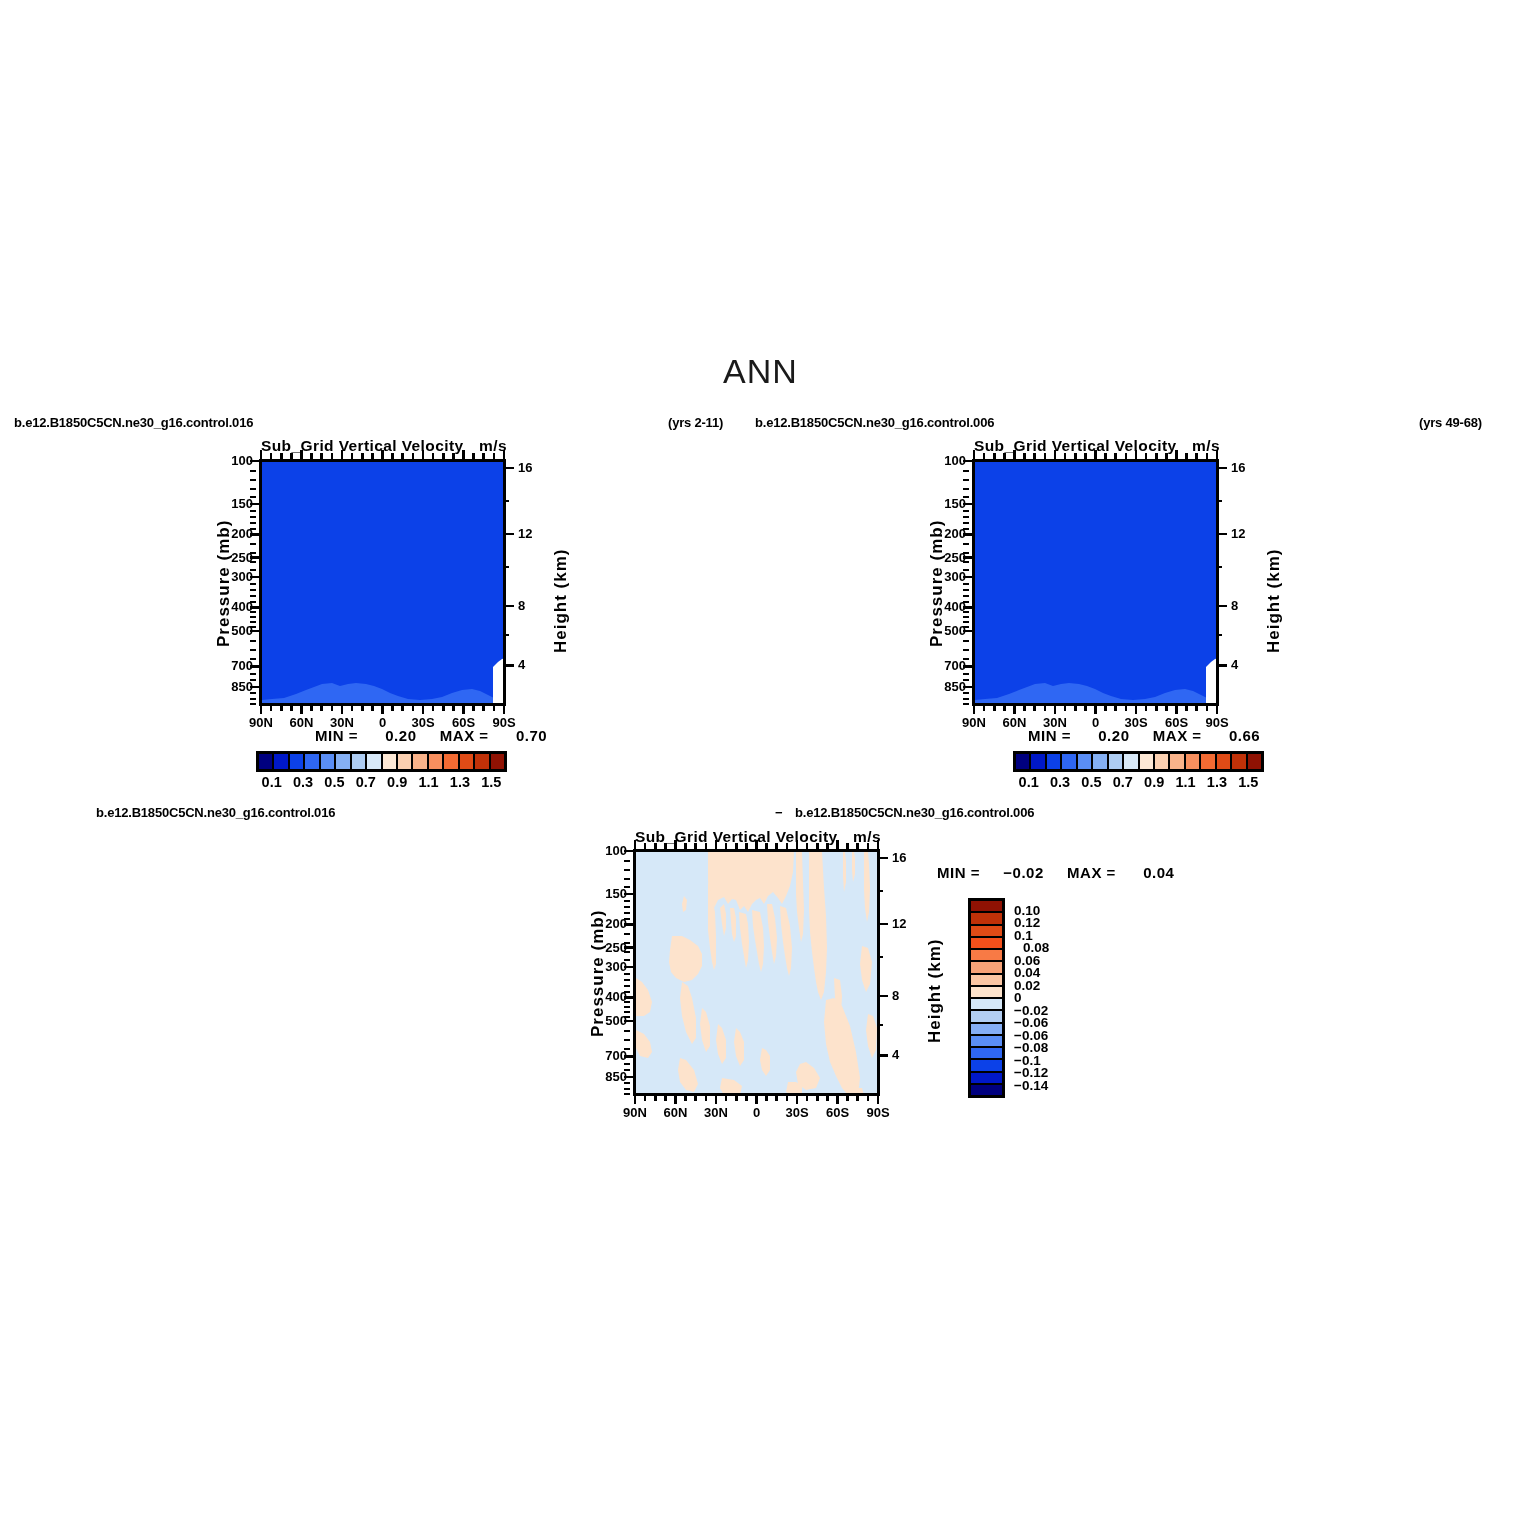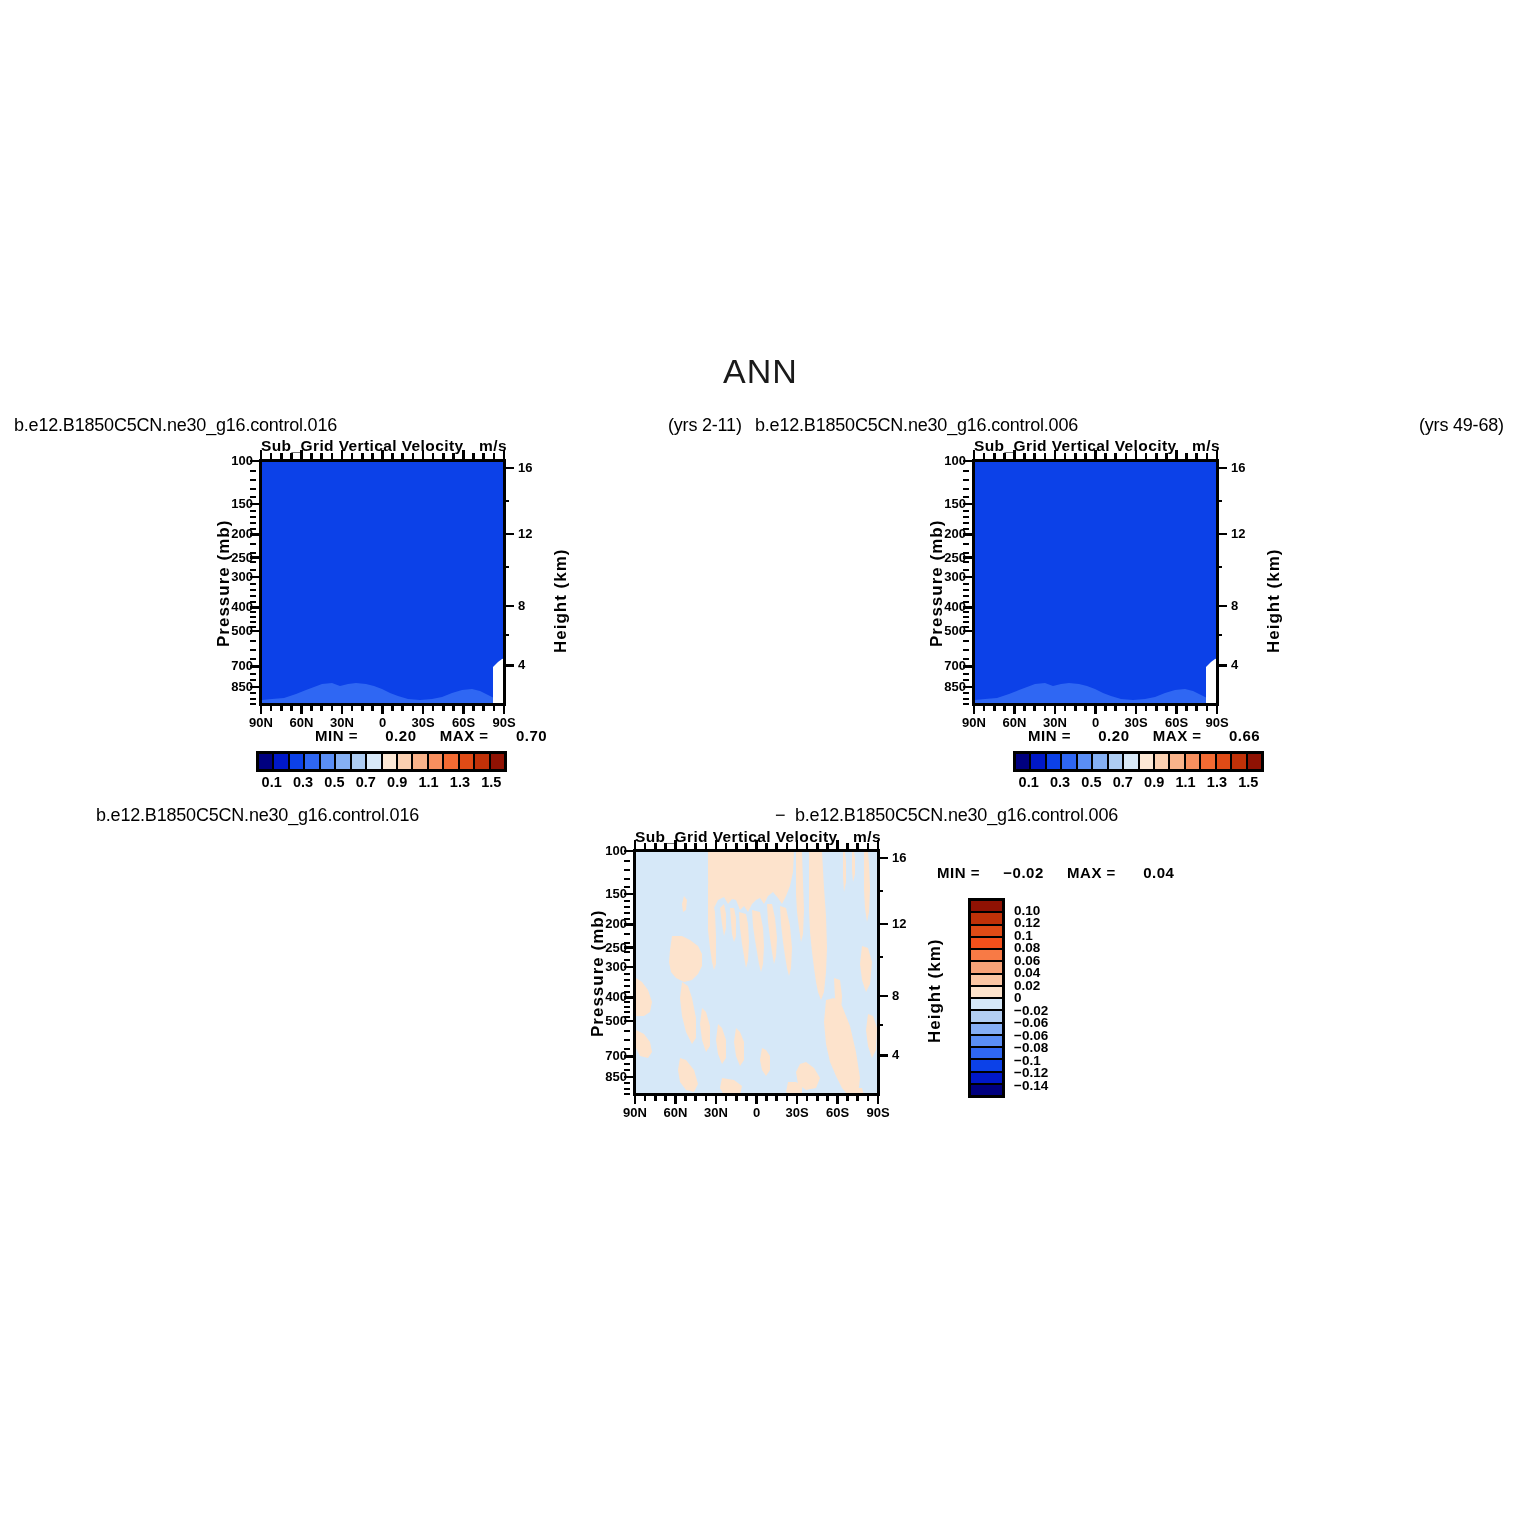--- a/index.html
+++ b/index.html
@@ -1,20 +1,20 @@
 <!DOCTYPE html>
 <html><head>
 <meta charset="utf-8">
 <style>
   html,body{margin:0;padding:0;background:#ffffff;}
   body{width:1519px;height:1519px;position:relative;overflow:hidden;
        font-family:"Liberation Sans","DejaVu Sans",sans-serif;color:#000;}
   .abs{position:absolute;}
   .ttl{font-size:34px;letter-spacing:1px;font-weight:400;color:#1a1a1a;}
-  .runlbl{font-size:18px;font-weight:400;letter-spacing:-0.2px;white-space:nowrap;}
+  .runlbl{font-size:13px;font-weight:700;letter-spacing:-0.2px;white-space:nowrap;}
   .varlbl{font-size:15.5px;font-weight:700;white-space:nowrap;letter-spacing:.4px;}
   .axnum{font-size:13px;font-weight:700;}
   .axttl{font-size:17px;font-weight:600;letter-spacing:1px;}
   .minmax{font-size:15px;font-weight:700;white-space:nowrap;letter-spacing:.5px;margin-left:29px;}
   .cbnum{font-size:14.5px;font-weight:700;}
   .cbnumv{font-size:13.5px;font-weight:700;}
   .frame{border:3px solid #000;box-sizing:border-box;background:#fff;overflow:hidden;}
   .vrot{transform:rotate(-90deg);transform-origin:left top;white-space:nowrap;}
   .cbox{box-sizing:border-box;border:1px solid #000;}
   .cbwrapH{display:flex;border:2px solid #000;box-sizing:border-box;background:#000;}
@@ -599,21 +599,21 @@
     <div class="cbox" style="flex:1 1 0;background:#5a8ef6;width:100%;"></div>
     <div class="cbox" style="flex:1 1 0;background:#2f67f3;width:100%;"></div>
     <div class="cbox" style="flex:1 1 0;background:#0c41e8;width:100%;"></div>
     <div class="cbox" style="flex:1 1 0;background:#0018c8;width:100%;"></div>
     <div class="cbox" style="flex:1 1 0;background:#00007f;width:100%;"></div>
   </div>
 <div class="abs" id="cb3labels" style="left:1010px;top:898px;width:60px;height:200px;">
     <div class="cbnumv" style="position:absolute;left:4px;top:4.5px;white-space:nowrap;">0.10</div>
     <div class="cbnumv" style="position:absolute;left:4px;top:17px;white-space:nowrap;">0.12</div>
     <div class="cbnumv" style="position:absolute;left:4px;top:29.5px;white-space:nowrap;">0.1</div>
-    <div class="cbnumv" style="position:absolute;left:4px;top:42px;white-space:nowrap;">0.08</div>
+    <div class="cbnumv" style="position:absolute;left:13px;top:42px;white-space:nowrap;">0.08</div>
     <div class="cbnumv" style="position:absolute;left:4px;top:54.5px;white-space:nowrap;">0.06</div>
     <div class="cbnumv" style="position:absolute;left:4px;top:67px;white-space:nowrap;">0.04</div>
     <div class="cbnumv" style="position:absolute;left:4px;top:79.5px;white-space:nowrap;">0.02</div>
     <div class="cbnumv" style="position:absolute;left:4px;top:92px;white-space:nowrap;">0</div>
     <div class="cbnumv" style="position:absolute;left:4px;top:104.5px;white-space:nowrap;">−0.02</div>
     <div class="cbnumv" style="position:absolute;left:4px;top:117px;white-space:nowrap;">−0.06</div>
     <div class="cbnumv" style="position:absolute;left:4px;top:129.5px;white-space:nowrap;">−0.06</div>
     <div class="cbnumv" style="position:absolute;left:4px;top:142px;white-space:nowrap;">−0.08</div>
     <div class="cbnumv" style="position:absolute;left:4px;top:154.5px;white-space:nowrap;">−0.1</div>
     <div class="cbnumv" style="position:absolute;left:4px;top:167px;white-space:nowrap;">−0.12</div>

